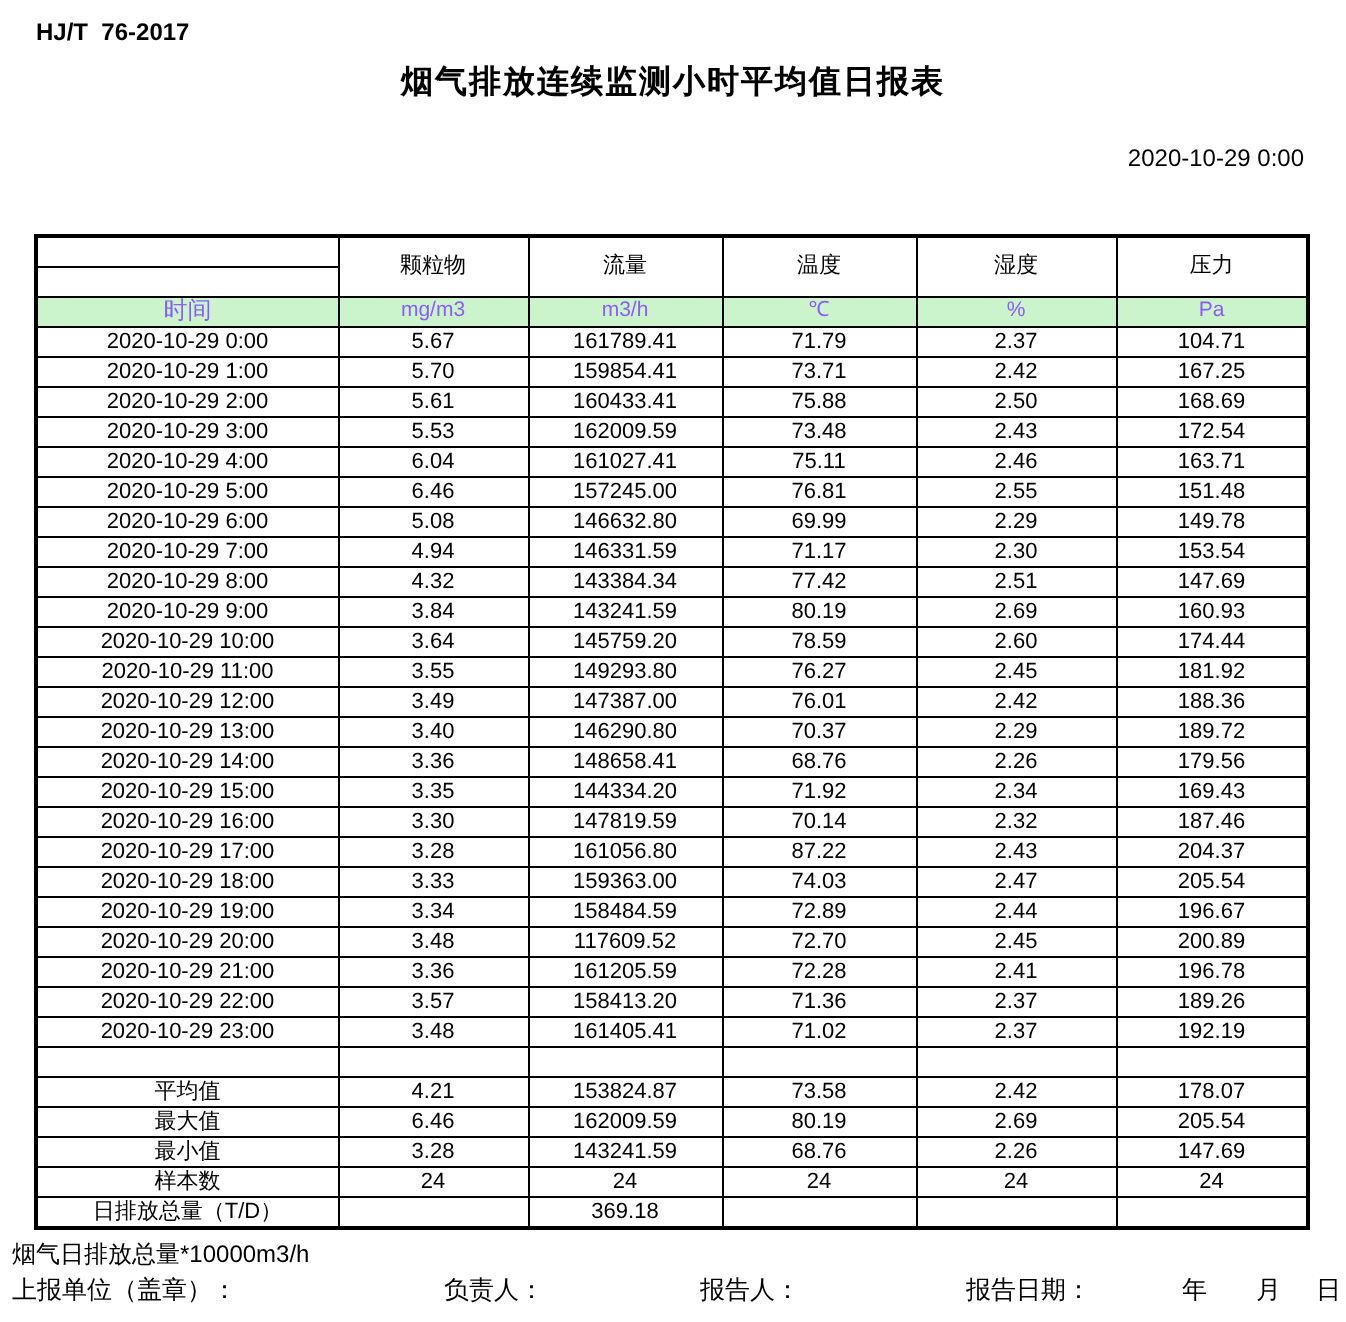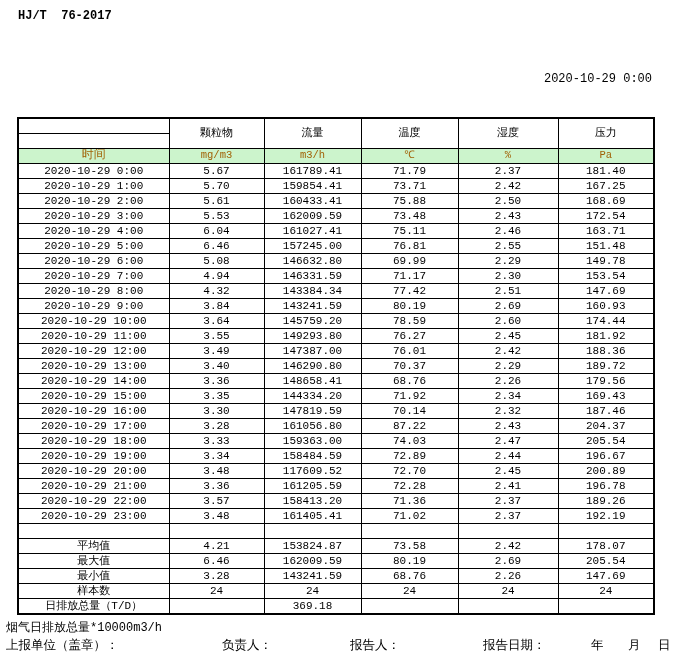--- a/index.html
+++ b/index.html
@@ -1,21 +1,21 @@
 <!DOCTYPE html>
 <html><head>
 <meta charset="utf-8">
 <style>
   html, body { margin: 0; padding: 0; background: #fff; }
   .page {
     position: relative;
     width: 673px;
     height: 661px;
     background: #ffffff;
-    font-family: Liberation Mono, monospace;
+    font-family: Liberation Sans, sans-serif;
     color: #000;
     overflow: hidden;
   }
   .hjt {
     position: absolute;
     left: 18px;
     top: 9px;
     font-size: 12px;
     font-weight: bold;
     white-space: pre;
@@ -61,21 +61,21 @@
     text-align: center;
     vertical-align: middle;
     font-size: 11px;
     line-height: 1.1;
     overflow: hidden;
     white-space: nowrap;
   }
   td.col-head { font-size: 12px; }
   tr.unit-row td {
     background: #ccf4cc;
-    color: #a16207;
+    color: #8b5cf6;
     font-size: 10.5px;
   }
   tr.unit-row td.time-head { font-size: 12px; }
   td.label-cell { font-size: 12px; }
   .footnote {
     position: absolute;
     left: 6px;
     top: 619px;
     font-size: 12px;
   }
@@ -96,20 +96,21 @@
   .f-month { left: 628px; }
   .f-day   { left: 658px; }
 </style>
 </head>
 <body>
 
 <div class="page">
 
   <div class="hjt">HJ/T  76-2017</div>
 
+  <div class="title">烟气排放连续监测小时平均值日报表</div>
 
 
   <div class="datetime">2020-10-29 0:00</div>
 
   <table class="report">
     <colgroup>
       <col style="width:151px">
       <col style="width:95px">
       <col style="width:97px">
       <col style="width:97px">
@@ -137,21 +138,21 @@
         <td>Pa</td>
       </tr>
     </tbody>
     <tbody>
         <tr>
           <td>2020-10-29 0:00</td>
           <td>5.67</td>
           <td>161789.41</td>
           <td>71.79</td>
           <td>2.37</td>
-          <td>181.40</td>
+          <td>104.71</td>
         </tr>
         <tr>
           <td>2020-10-29 1:00</td>
           <td>5.70</td>
           <td>159854.41</td>
           <td>73.71</td>
           <td>2.42</td>
           <td>167.25</td>
         </tr>
         <tr>

